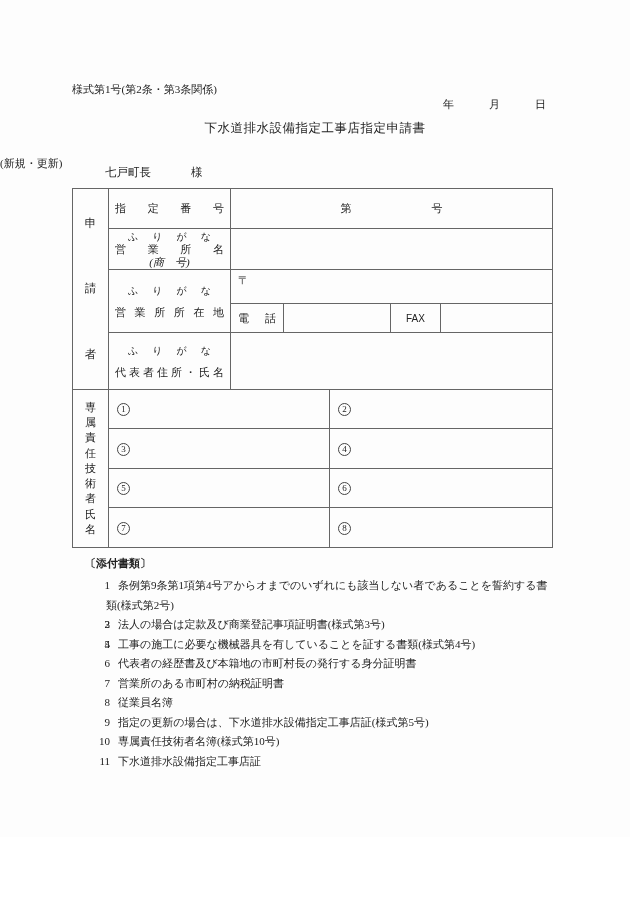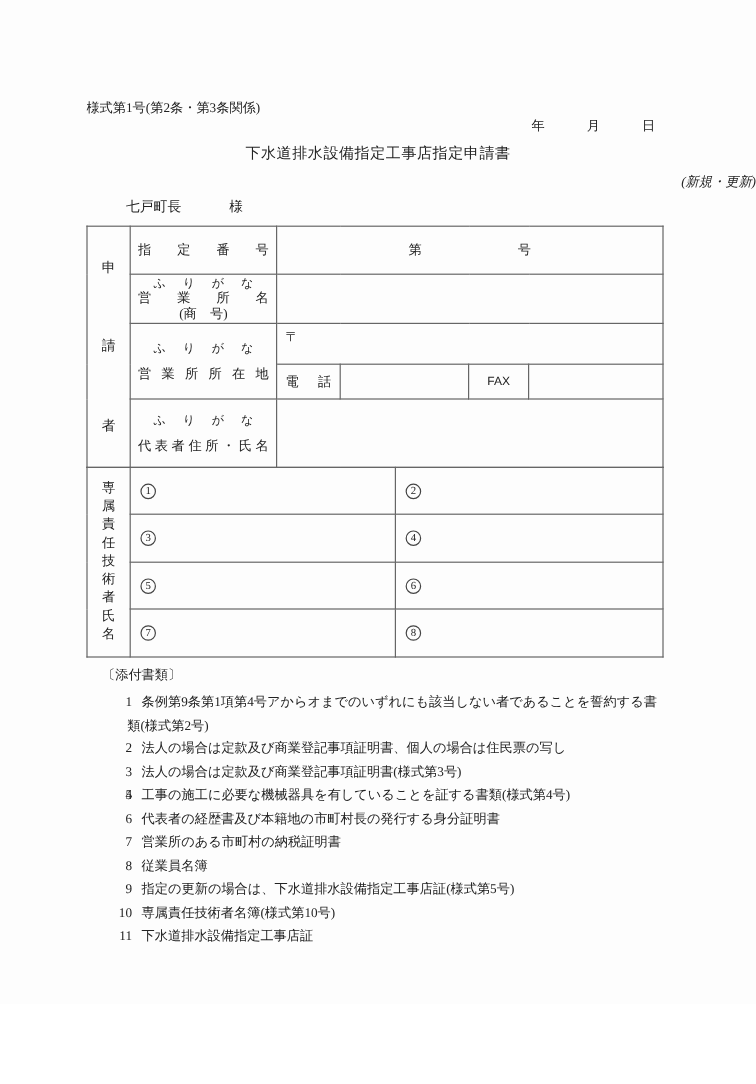--- a/index.html
+++ b/index.html
@@ -12,58 +12,58 @@
     font-family: "Liberation Serif", "DejaVu Serif", serif;
     color: #222222;
     overflow: hidden;
   }
   .abs { position: absolute; }
 
   
   .form-number { left: 72px; top: 82px; font-size: 11px; }
   .date-line { left: 443px; top: 97px; width: 103px; display: flex; justify-content: space-between; font-size: 11px; }
   .form-title { left: 0; top: 120px; width: 100%; text-align: center; font-size: 12.5px; letter-spacing: .5px; }
-  .form-subtitle { left: 0; top: 144px; width: 100%; text-align: right; font-size: 11px; font-style: italic; }
+  .form-subtitle { left: 0; top: 156px; width: 100%; text-align: left; font-size: 11px; }
   .addressee-line { left: 105px; top: 165px; font-size: 11.5px; }
   .addressee-line .honorific { margin-left: 40px; }
 
   
   table { border-collapse: collapse; table-layout: fixed; }
   td { border: 1px solid #666666; padding: 0; font-size: 11px; vertical-align: middle; overflow: hidden; }
   .t-applicant { left: 72px; top: 188px; width: 480px; }
   .t-tech { left: 72px; top: 389px; width: 480px; }
 
   .side-cell { vertical-align: middle; }
   .side-flex { display: flex; flex-direction: column; justify-content: space-around; align-items: center; height: 196px; font-size: 11.5px; }
   .tech-side { width: 1em; margin: 0 auto; word-break: break-all; line-height: 15.2px; font-size: 11px; text-align: right; }
 
   .spread { display: flex; justify-content: space-between; }
   .lbl { padding: 0 6px; }
   .fur { padding: 0 19px; font-size: 10px; }
-  .center { text-align: center; }
+  .center { text-align: center; font-style: italic; }
   .lbl-3line { line-height: 13px; }
   .lbl-2line .line2 { margin-top: 9px; }
   .lbl-2line { line-height: 13px; }
 
   .desig-val { display: flex; justify-content: center; gap: 80px; }
   .postal-cell { vertical-align: top; padding: 3px 7px; }
   .tel-cell { padding: 0 7px; }
   .fax-cell { text-align: center; font-size: 10px; font-family: "Liberation Sans", sans-serif; }
 
   .tech-cell { padding-left: 8px; vertical-align: middle; }
   .circle-num {
     display: inline-flex; width: 13px; height: 13px;
     border: 1px solid #444444; border-radius: 50%;
     align-items: center; justify-content: center;
     font-size: 9px; line-height: 1;
   }
 
   
   .attachments { left: 85px; top: 556px; width: 465px; font-size: 11px; }
-  .att-heading { line-height: 15px; margin-bottom: 5px; }
+  .att-heading { line-height: 15px; margin-bottom: 5px; font-weight: bold; }
   .att-item { position: relative; padding-left: 21px; text-indent: 12px; line-height: 19.5px; }
   .att-num { position: absolute; left: 3px; top: 0; width: 22px; text-align: right; text-indent: 0; }
 </style>
 </head>
 <body>
 
 <div class="page">
 
   <div class="abs form-number">様式第1号(第2条・第3条関係)</div>
 
@@ -234,21 +234,20 @@
 
   <div class="abs attachments">
     <div class="att-heading">〔添付書類〕</div>
 
     <div class="att-item">
       <span class="att-num">1</span>
       <span>条例第9条第1項第4号アからオまでのいずれにも該当しない者であることを誓約する書類(様式第2号)</span>
     </div>
     <div class="att-item">
       <span class="att-num">2</span>
-      <span>法人の場合は定款及び商業登記事項証明書、個人の場合は住民票の写し</span>
     </div>
     <div class="att-item">
       <span class="att-num">3</span>
       <span>法人の場合は定款及び商業登記事項証明書(様式第3号)</span>
     </div>
     <div class="att-item">
       <span class="att-num">4</span>
     </div>
     <div class="att-item">
       <span class="att-num">5</span>

